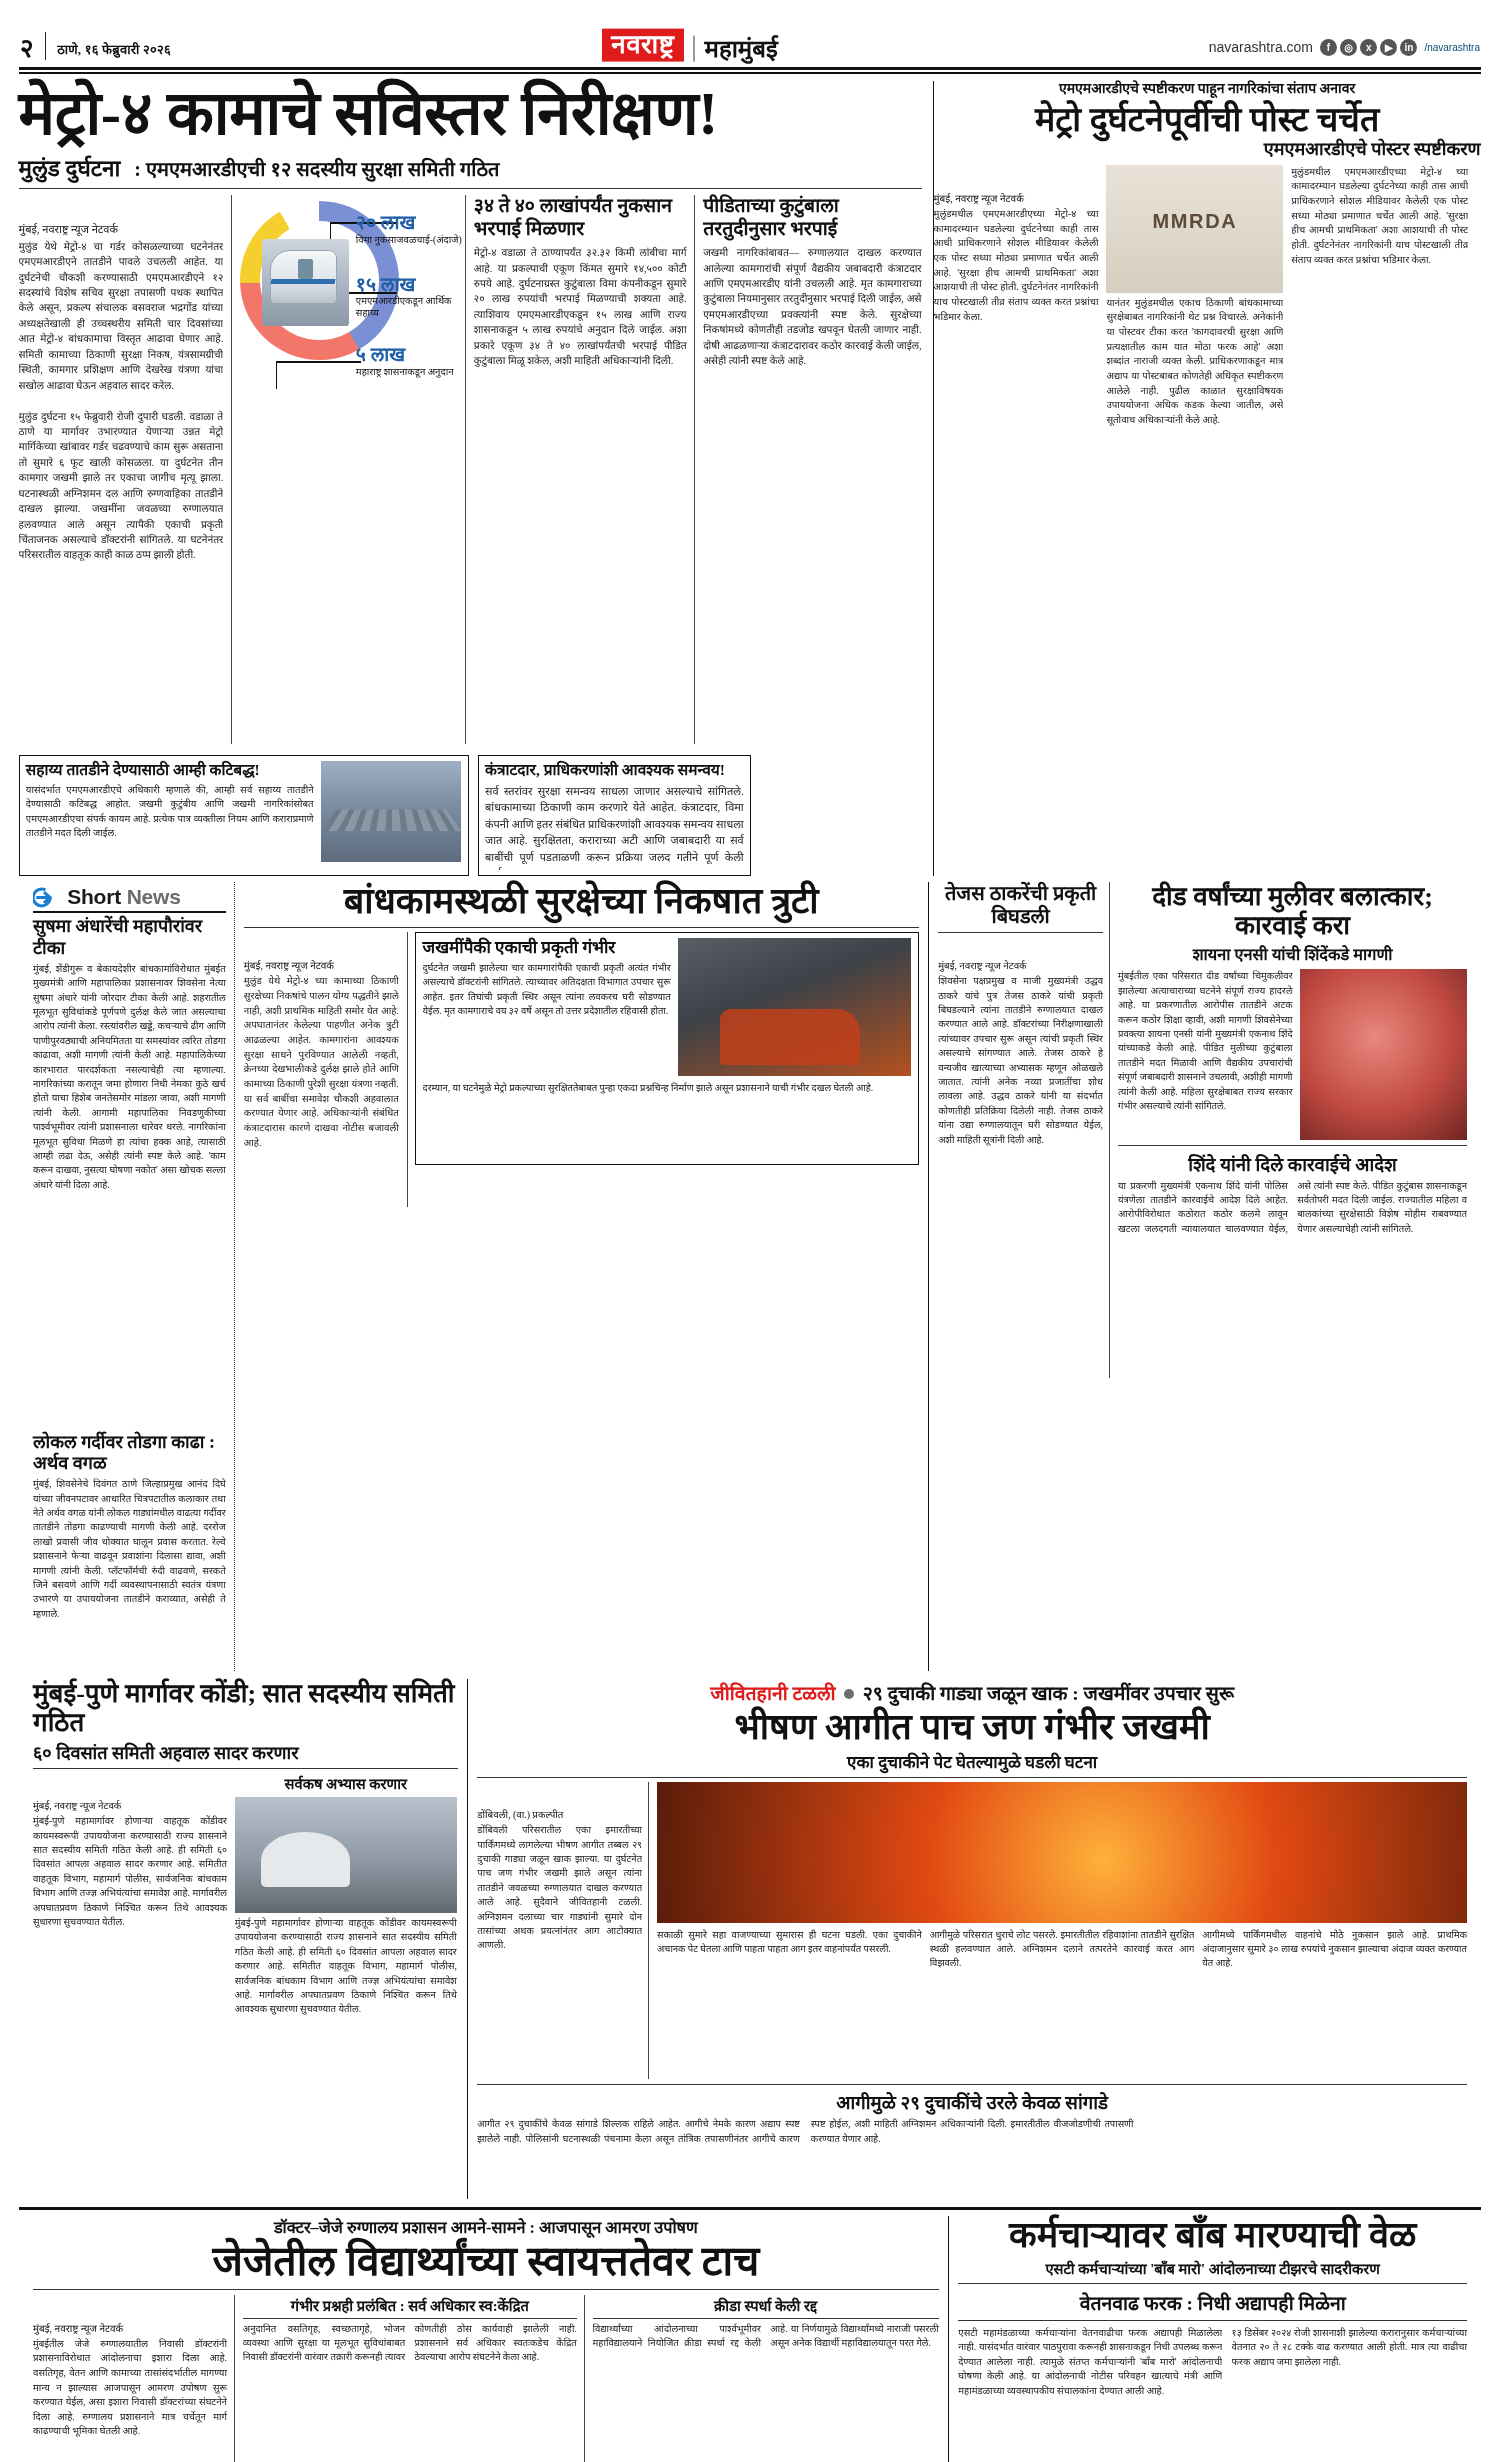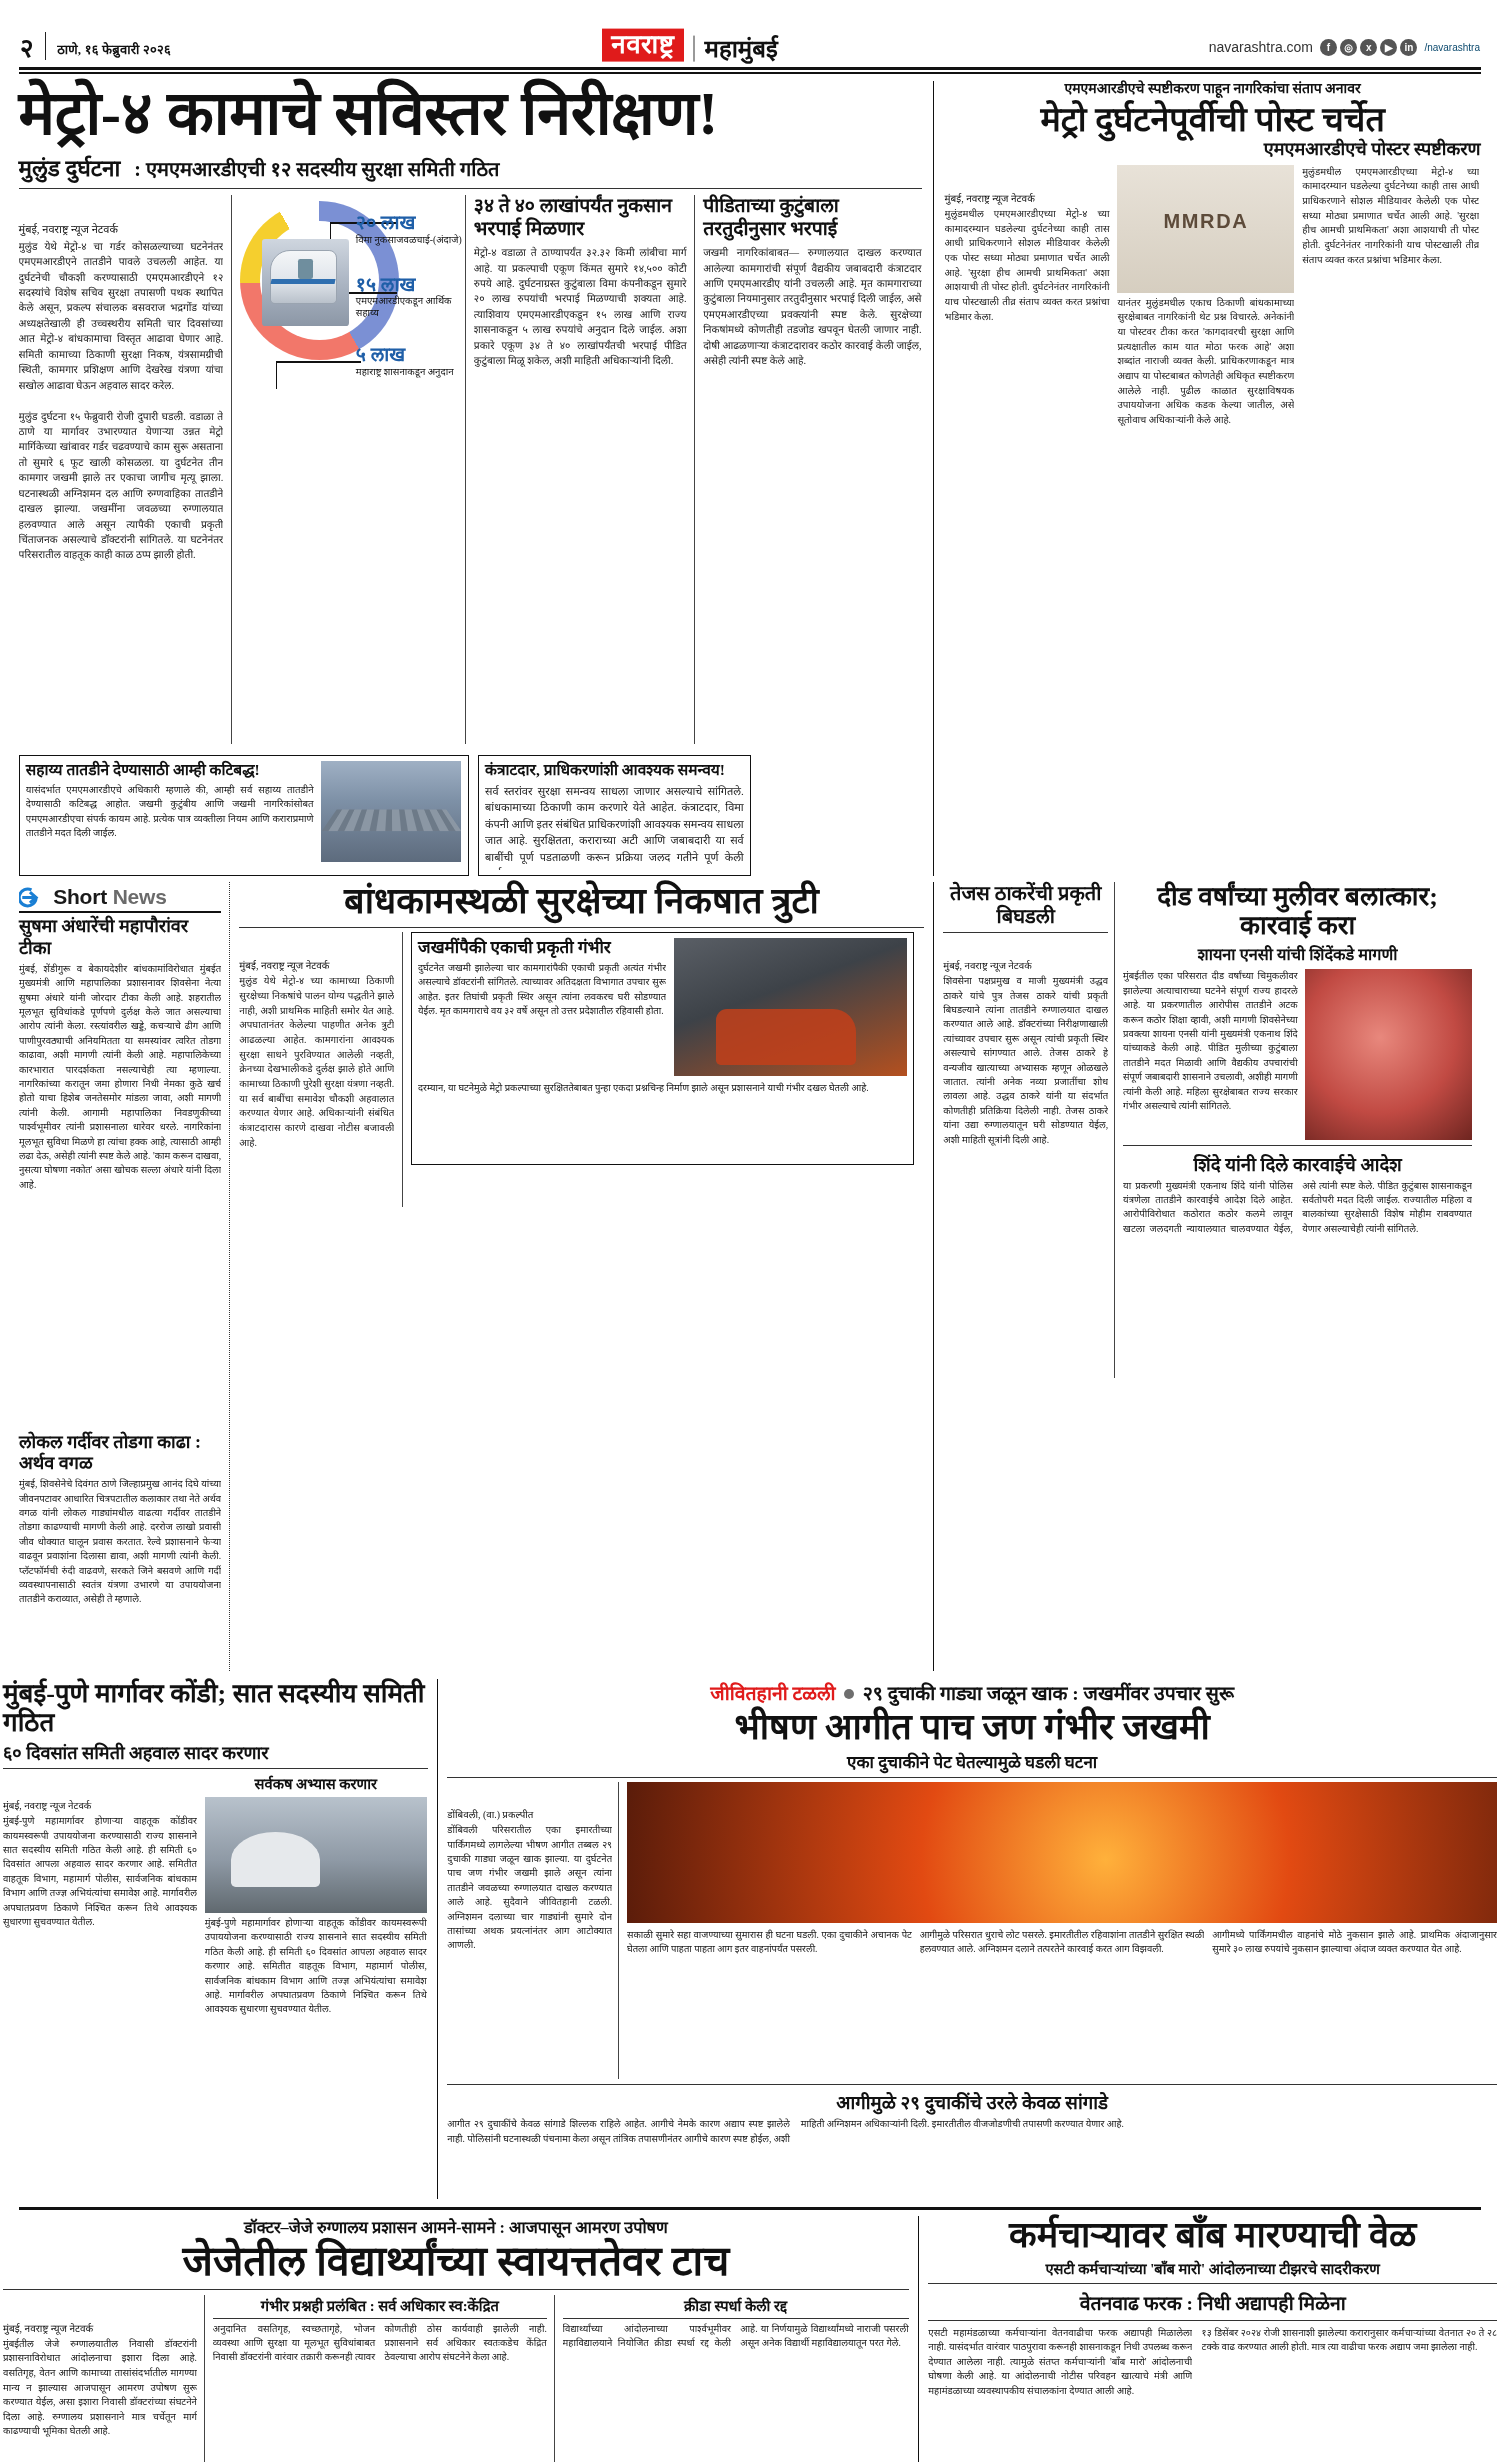--- a/index.html
+++ b/index.html
@@ -51,21 +51,21 @@
   .hr-thin { height: 0.8px; background: #333; }
   .dateline { font-size: 11px; font-weight: normal; margin-top: 26px; }
   .body-text {
     font-size: 10.3px; line-height: 1.5; text-align: justify;
     font-family: "Liberation Serif", serif; color: #1a1a1a;
   }
 
   
   .lead-wrap { display: flex; padding: 7.8px 18.6px 0; gap: 0; }
   .lead-left { width: 914px; padding-right: 11px; }
-  .lead-right { width: 548px; padding-left: 11px; border-left: 1.6px solid #111; }
+  .lead-right { width: 548px; border-left: 1.6px solid #111; }
 
   .lead-head {
     font-size: 61px; font-weight: bold; line-height: 1.08; letter-spacing: -0.4px;
     font-family: "Liberation Serif", serif;
   }
   .sub-deck {
     display: flex; align-items: baseline; gap: 14px; margin-top: 4.7px;
     padding-bottom: 4.7px;
   }
   .sub-deck .a { font-size: 22.5px; font-weight: bold; }
@@ -177,21 +177,21 @@
   }
   .sn-title .dark { color: #1a1a1a; }
   .sn-title .gray { color: #6b6b6b; }
   .sn-item-head { font-size: 18px; font-weight: bold; line-height: 1.2; margin: 3.9px 0 2.3px; }
 
   .red-tag { color: #e01b1b; font-weight: bold; font-size: 19.4px; }
   .bullet-dot {
     display: inline-block; width: 10px; height: 10px; border-radius: 50%;
     background: #6e6e6e; margin: 0 5.4px 0.8px;
   }
-  .sec-wrap { display: flex; padding: 0 3px; justify-content: center; }
+  .sec-wrap { display: flex; padding: 0 33px; }
 </style>
 </head>
 <body>
 
 <div class="page">
 
   <div class="masthead">
     <div class="mh-left">
       <div class="page-num">२</div>
       <div class="mh-divider"></div>

